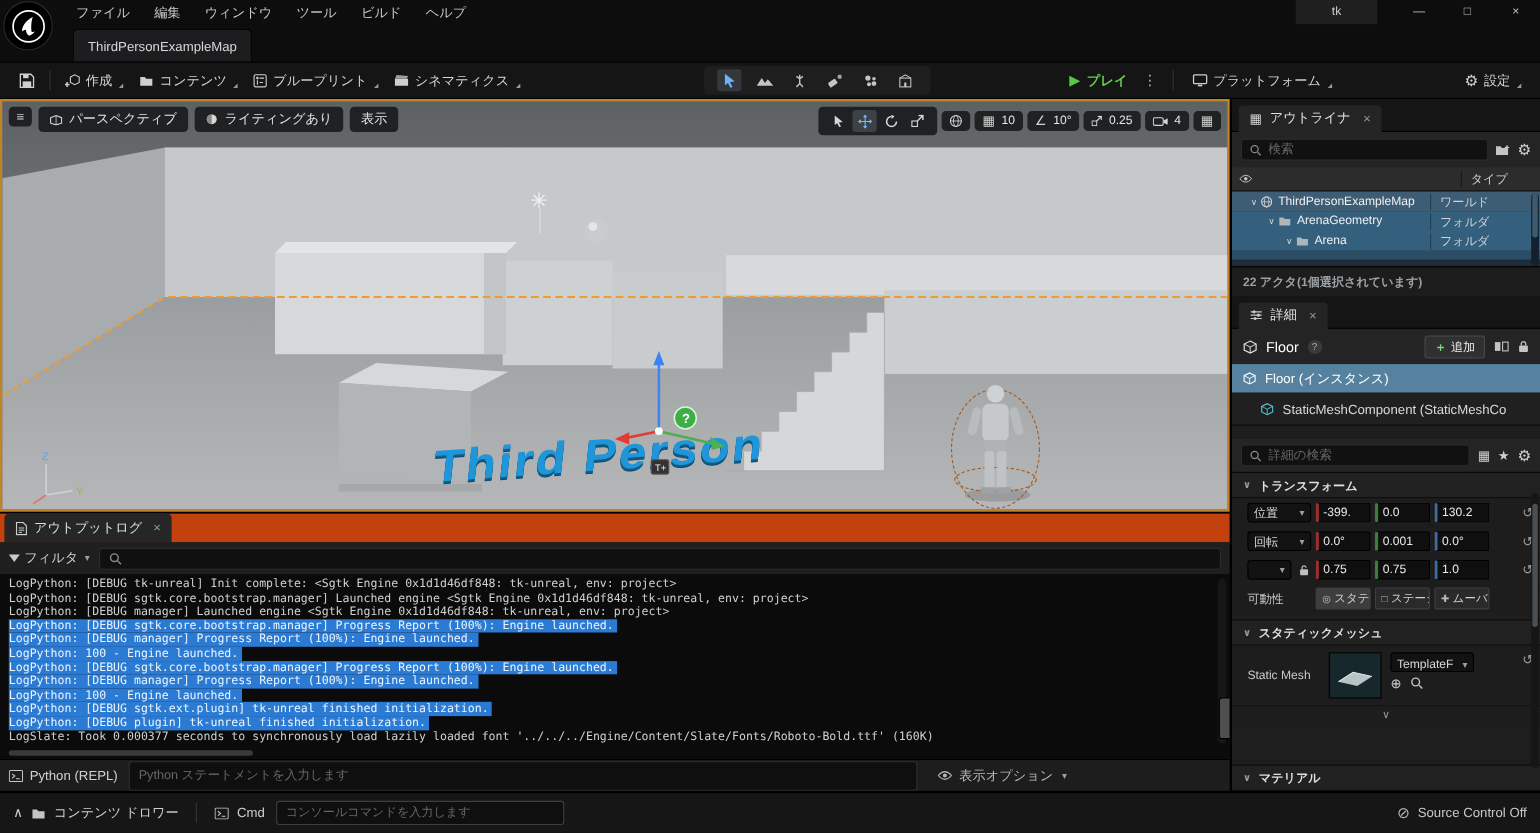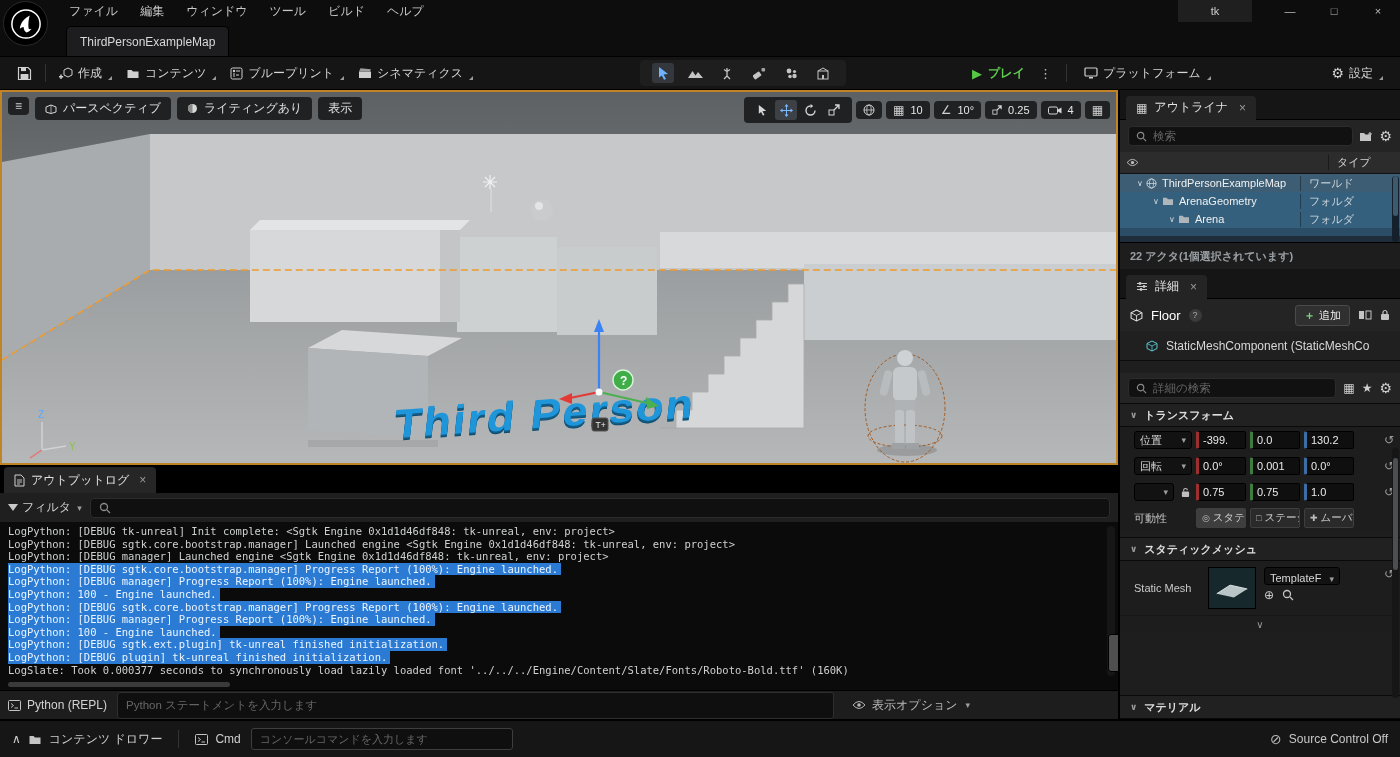--- a/index.html
+++ b/index.html
@@ -53,21 +53,21 @@
   .pill{background:rgba(17,18,19,.82);border-radius:4px;display:flex;align-items:center;gap:6px;padding:3px 10px;color:#e3e3e3;}
   .pill.sq{padding:3px 7px;}
   .vp-right{margin-left:auto;display:flex;gap:4px;align-items:center;}
   .vp-tool{width:22px;height:20px;justify-content:center;color:#d6d6d6;}
   .vp-tool.active{background:#3d4146;border-radius:3px;color:#7cb8ff;}
   .vp-val{font-size:11px;color:#e6e6e6;}
   .glyph{font-size:12px;line-height:1;color:#cfcfcf;}
 
   
   .output-log{flex:1;display:flex;flex-direction:column;background:#1c1c1c;min-height:0;border-top:2px solid #000;}
-  .log-tabbar{height:26px;display:flex;align-items:center;background:#000000;padding-left:4px;font-size:12px;flex:0 0 26px;}
+  .log-tabbar{height:26px;display:flex;align-items:center;background:#c2410c;padding-left:4px;font-size:12px;flex:0 0 26px;}
   .log-tab{height:26px;display:flex;align-items:center;gap:6px;background:#262626;padding:0 10px;border-radius:4px 4px 0 0;color:#e0e0e0;}
   .log-x{color:#9a9a9a;font-size:12px;margin-left:4px;}
   .log-filter{height:29px;display:flex;align-items:center;gap:8px;padding:0 8px;background:#1f1f1f;flex:0 0 29px;}
   .filter-btn{color:#d0d0d0;font-size:12px;gap:4px;}
   .funnel{width:0;height:0;border-left:5px solid transparent;border-right:5px solid transparent;border-top:7px solid #c9c9c9;}
   .log-search{flex:1;height:20px;background:#101010;border:1px solid #2c2c2c;border-radius:4px;display:flex;align-items:center;gap:6px;padding:0 8px;color:#6a6a6a;}
   .log-search input{flex:1;border:none;background:transparent;height:18px;font-size:12px;}
   .log-body{flex:1;background:#0b0b0b;font-family:"DejaVu Sans Mono","Liberation Mono",monospace;font-size:10.5px;line-height:12.6px;padding:3px 8px;color:#cfd0d0;overflow:hidden;position:relative;}
   .log-line{white-space:pre;}
   .log-line.hl{background:#2b7bd4;color:#eaf4ff;width:max-content;padding-right:3px;}
@@ -616,20 +616,27 @@
               <rect x="8" y="2" width="5" height="8" fill="none" stroke="#c4c4c4"></rect>
             </svg>
         </button>
         <button class="iconbtn">
           <svg width="10" height="12" viewBox="0 0 10 12">
               <rect x="1" y="5" width="8" height="6" rx="1" fill="#c4c4c4"></rect>
               <path d="M3 5 V3.5 a2 2 0 0 1 4 0 V5" fill="none" stroke="#c4c4c4" stroke-width="1.2"></path>
             </svg>
         </button>
       </div>
+      <div class="inst-row">
+        <svg width="12" height="12" viewBox="0 0 12 12">
+            <path d="M6 1 L11 3.5 V8.5 L6 11 L1 8.5 V3.5 Z" stroke="#fff" fill="none"></path>
+            <path d="M1 3.5 L6 6 L11 3.5 M6 6 V11" stroke="#fff" fill="none" stroke-width="0.8"></path>
+          </svg>
+        <span>Floor (インスタンス)</span>
+      </div>
       <div class="comp-row">
         <svg width="12" height="12" viewBox="0 0 12 12">
             <path d="M6 1 L11 3.5 V8.5 L6 11 L1 8.5 V3.5 Z" stroke="#5bc8d2" fill="none"></path>
             <path d="M1 3.5 L6 6 L11 3.5 M6 6 V11" stroke="#5bc8d2" fill="none" stroke-width="0.8"></path>
           </svg>
         <span>StaticMeshComponent (StaticMeshCo</span>
       </div>
 
       <div class="det-search">
         <div class="searchbox">

